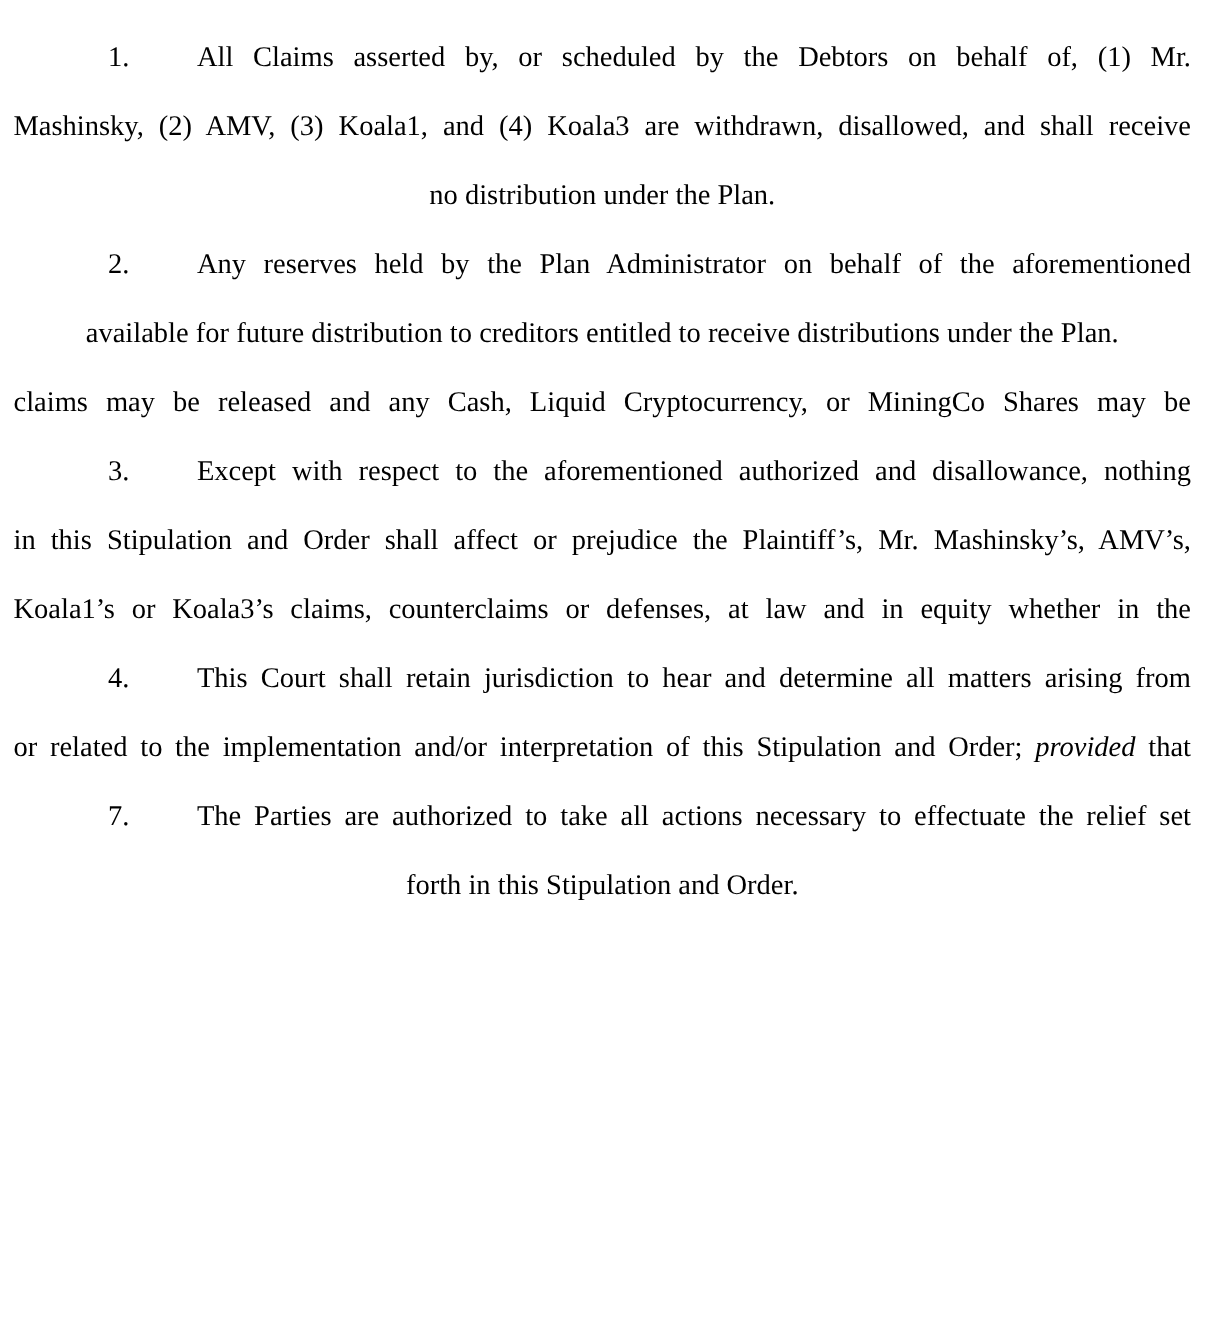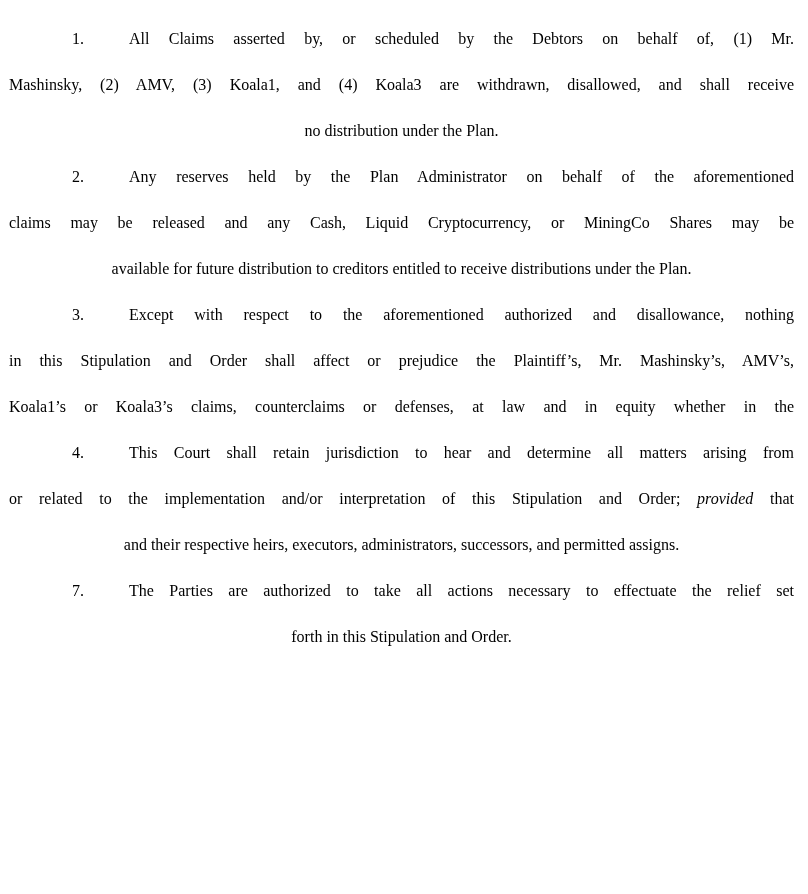--- a/index.html
+++ b/index.html
@@ -7,21 +7,21 @@
     padding: 0;
     background: #ffffff;
   }
   .page {
     position: relative;
     width: 808px;
     height: 894px;
     background: #ffffff;
     color: #000000;
     font-family: "Liberation Serif", "DejaVu Serif", serif;
-    font-size: 16px;
+    font-size: 19px;
     overflow: hidden;
   }
   .content {
     padding: 16px 14px 0 9px;
   }
   .para {
     margin: 0;
     padding: 0;
   }
   .ln {
@@ -61,38 +61,37 @@
   <div class="content">
 
     <div class="para">
       <div class="ln j"><span class="num">1.</span><span class="tab"></span><span>All Claims asserted by, or scheduled by the Debtors on behalf of, (1) Mr.</span></div>
       <div class="ln j">Mashinsky, (2) AMV, (3) Koala1, and (4) Koala3 are withdrawn, disallowed, and shall receive</div>
       <div class="ln">no distribution under the Plan.</div>
     </div>
 
     <div class="para">
       <div class="ln j"><span class="num">2.</span><span class="tab"></span><span>Any reserves held by the Plan Administrator on behalf of the aforementioned</span></div>
+      <div class="ln">available for future distribution to creditors entitled to receive distributions under the Plan.</div>
       <div class="ln j">claims may be released and any Cash, Liquid Cryptocurrency, or MiningCo Shares may be</div>
-      <div class="ln">available for future distribution to creditors entitled to receive distributions under the Plan.</div>
     </div>
 
     <div class="para">
       <div class="ln j"><span class="num">3.</span><span class="tab"></span><span>Except with respect to the aforementioned authorized and disallowance, nothing</span></div>
       <div class="ln j">in this Stipulation and Order shall affect or prejudice the Plaintiff’s, Mr. Mashinsky’s, AMV’s,</div>
       <div class="ln j">Koala1’s or Koala3’s claims, counterclaims or defenses, at law and in equity whether in the</div>
     </div>
 
     <div class="para">
       <div class="ln j"><span class="num">4.</span><span class="tab"></span><span>This Court shall retain jurisdiction to hear and determine all matters arising from</span></div>
       <div class="ln j"><span>or related to the implementation and/or interpretation of this Stipulation and Order; </span><em>provided</em><span> that</span></div>
     </div>
 
 
     <div class="para">
-      <div class="ln">and their respective heirs, executors, administrators, successors, and permitted assigns.</div>
     </div>
 
     <div class="para">
       <div class="ln j"><span class="num">7.</span><span class="tab"></span><span>The Parties are authorized to take all actions necessary to effectuate the relief set</span></div>
       <div class="ln">forth in this Stipulation and Order.</div>
     </div>
 
   </div>
 </div>
 

